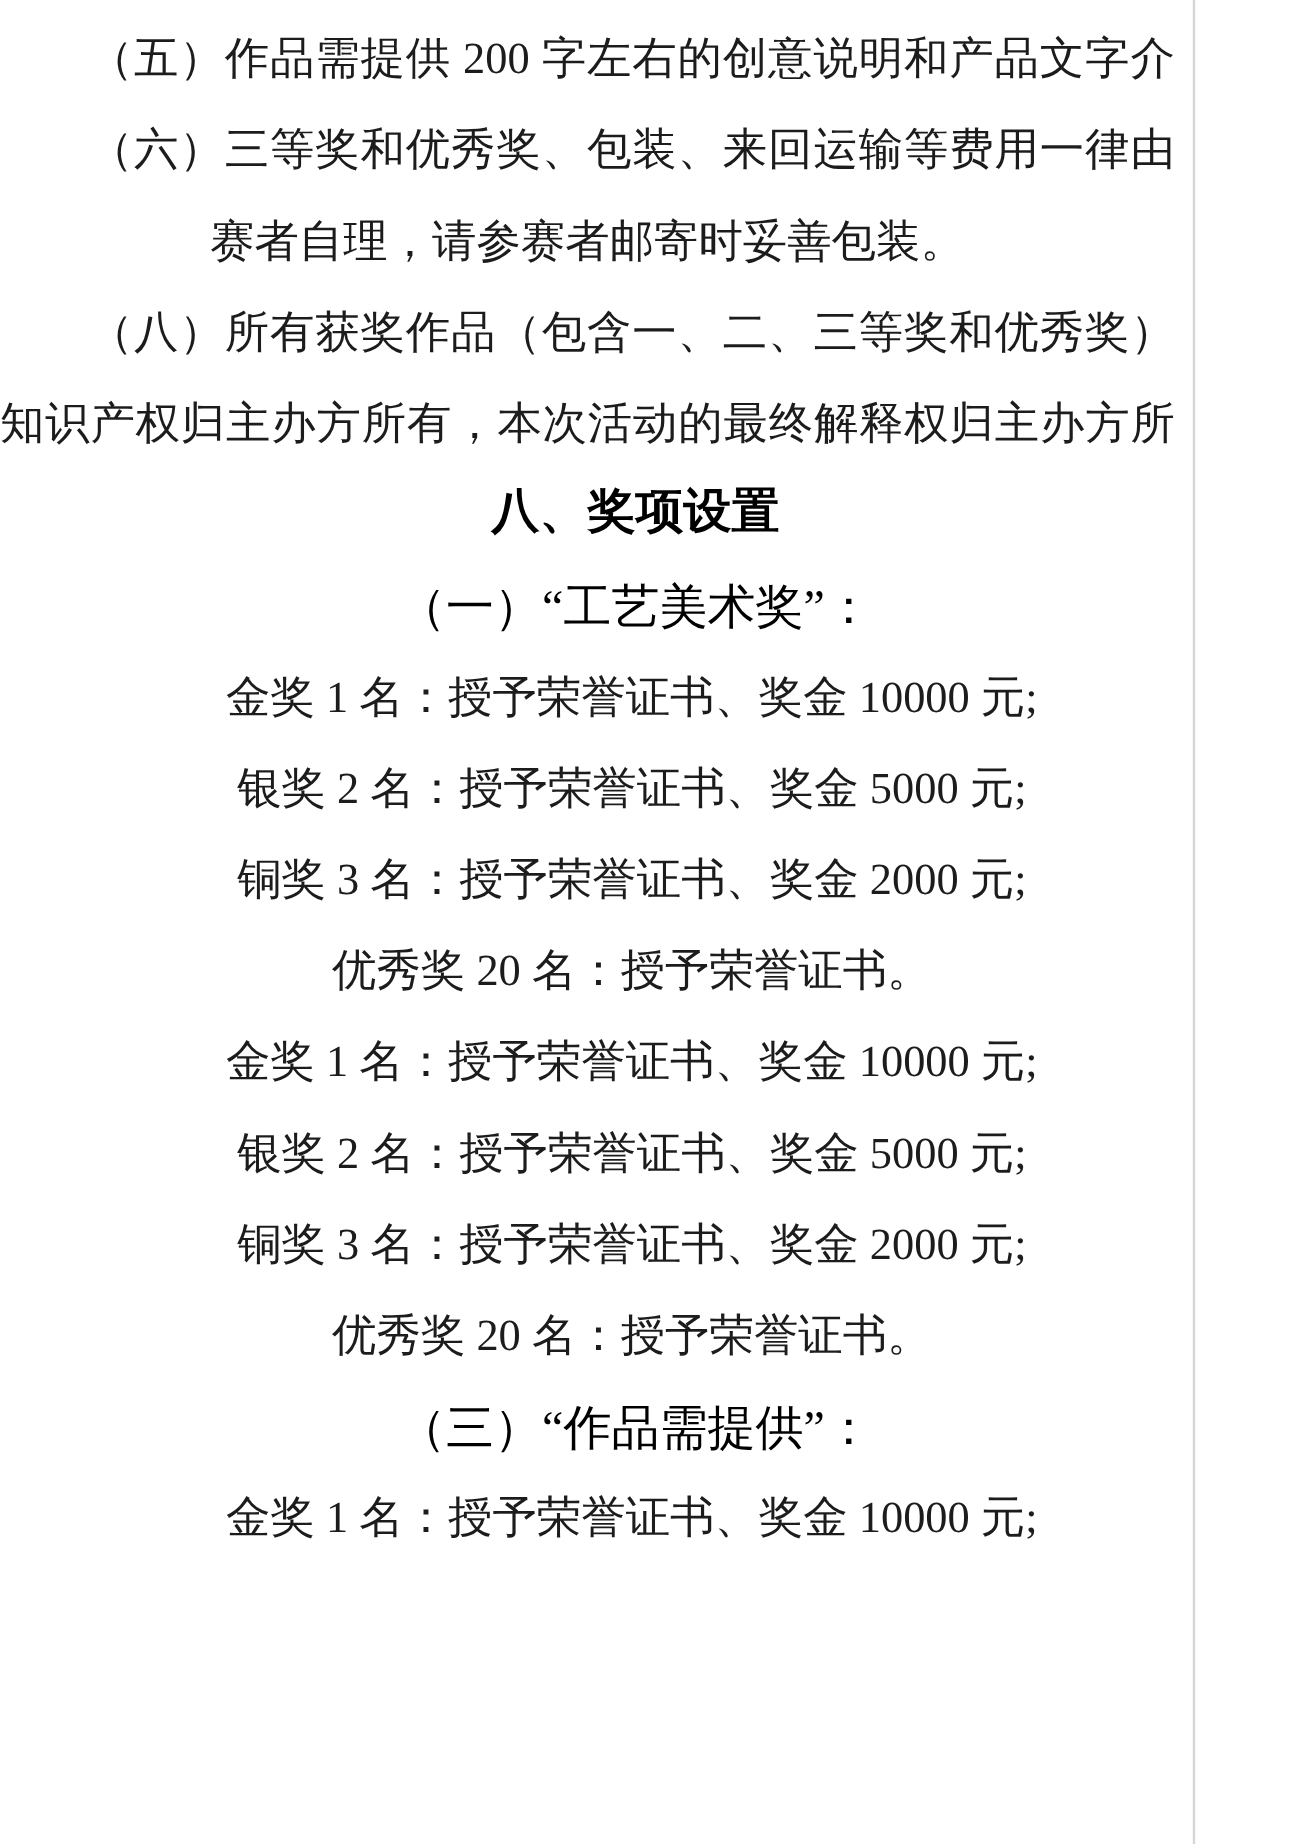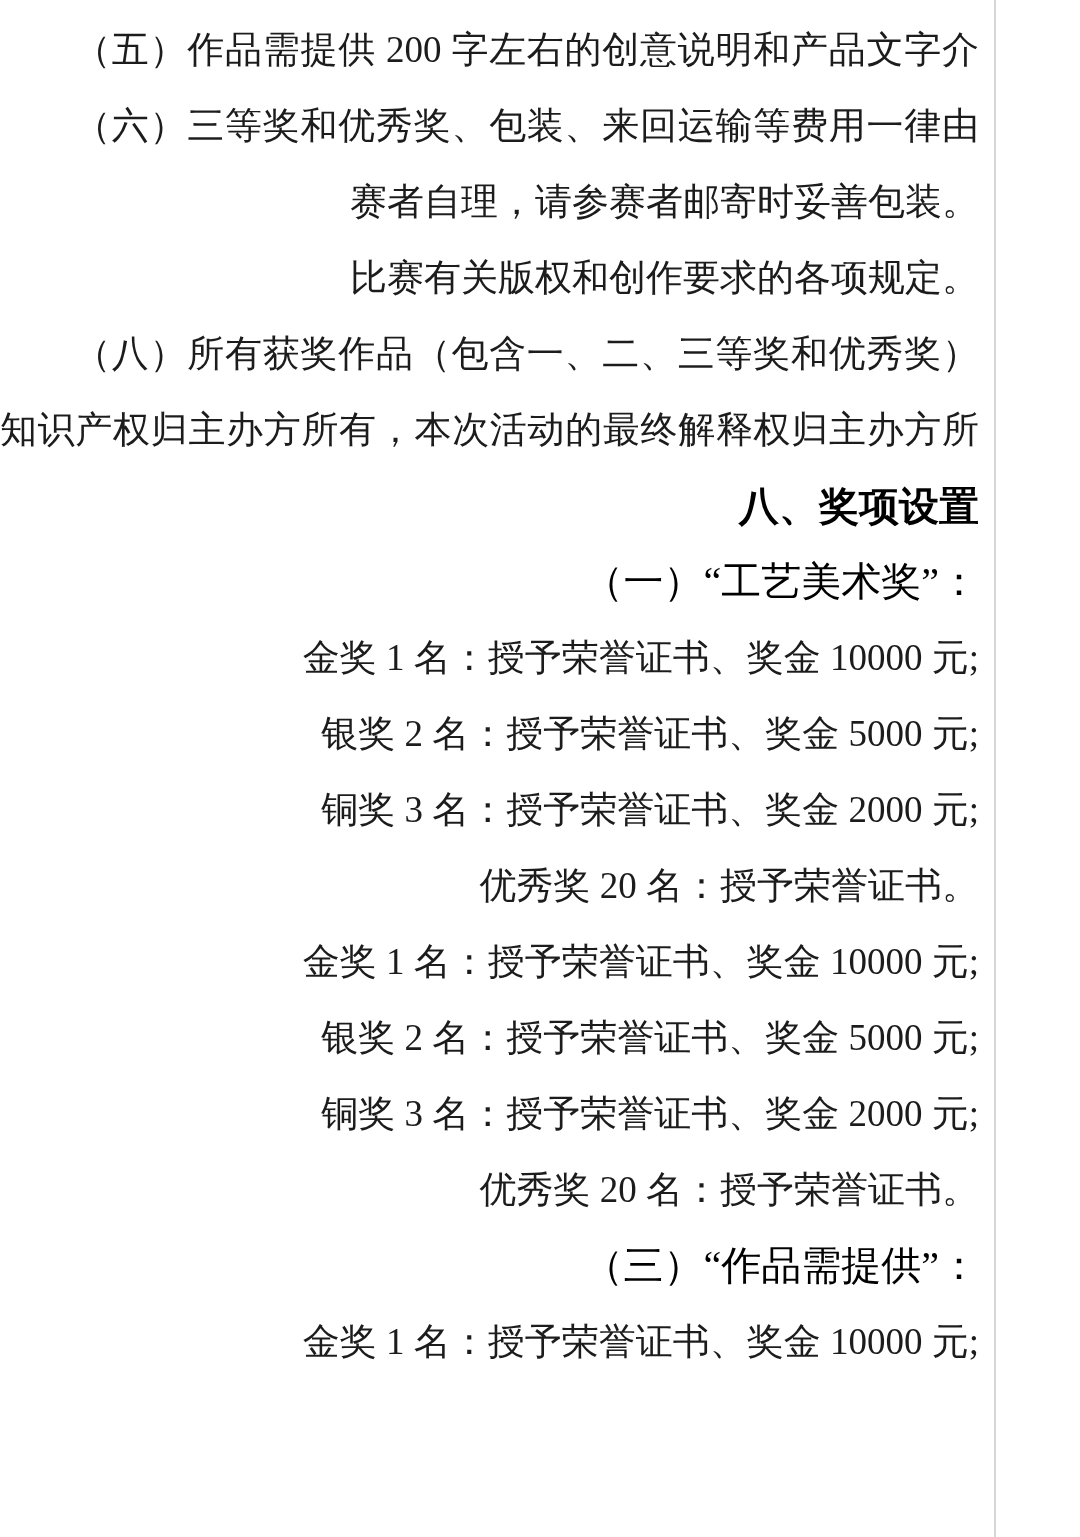--- a/index.html
+++ b/index.html
@@ -17,48 +17,47 @@
     border-right: 2px solid #d6d6d6;
     overflow: hidden;
   }
   .line {
     font-family: "Liberation Serif", "DejaVu Serif", serif;
     font-size: 37px;
     line-height: 76px;
     height: 76px;
     color: #1c1c1c;
     overflow: hidden;
-    text-align: right;
+    text-align: center;
   }
   .line.indent { text-indent: 2em; }
   .line.fill {
     text-align: justify;
     text-align-last: justify;
   }
   .line.h-sans {
-    font-family: Liberation Sans, sans-serif;
+    font-family: Liberation Mono, monospace;
     font-weight: 700;
     font-size: 40px;
     color: #000000;
   }
   .line.h-serif {
     font-family: "Liberation Serif", "DejaVu Serif", serif;
     font-weight: 400;
     font-size: 40px;
     color: #000000;
   }
 </style>
 </head>
 <body>
 
 <main class="page">
     <div class="line body indent fill">（五）作品需提供 200 字左右的创意说明和产品文字介绍。</div>
     <div class="line body indent fill">（六）三等奖和优秀奖、包装、来回运输等费用一律由参</div>
     <div class="line body">赛者自理，请参赛者邮寄时妥善包装。</div>
-    <div class="line body">比赛有关版权和创作要求的各项规定。</div>
     <div class="line body indent fill">（八）所有获奖作品（包含一、二、三等奖和优秀奖）的</div>
     <div class="line body fill">知识产权归主办方所有，本次活动的最终解释权归主办方所有。</div>
     <div class="line h-sans indent">八、奖项设置</div>
     <div class="line h-serif indent">（一）“工艺美术奖”：</div>
     <div class="line body indent">金奖 1 名：授予荣誉证书、奖金 10000 元;</div>
     <div class="line body indent">银奖 2 名：授予荣誉证书、奖金 5000 元;</div>
     <div class="line body indent">铜奖 3 名：授予荣誉证书、奖金 2000 元;</div>
     <div class="line body indent">优秀奖 20 名：授予荣誉证书。</div>
     <div class="line body indent">金奖 1 名：授予荣誉证书、奖金 10000 元;</div>
     <div class="line body indent">银奖 2 名：授予荣誉证书、奖金 5000 元;</div>

